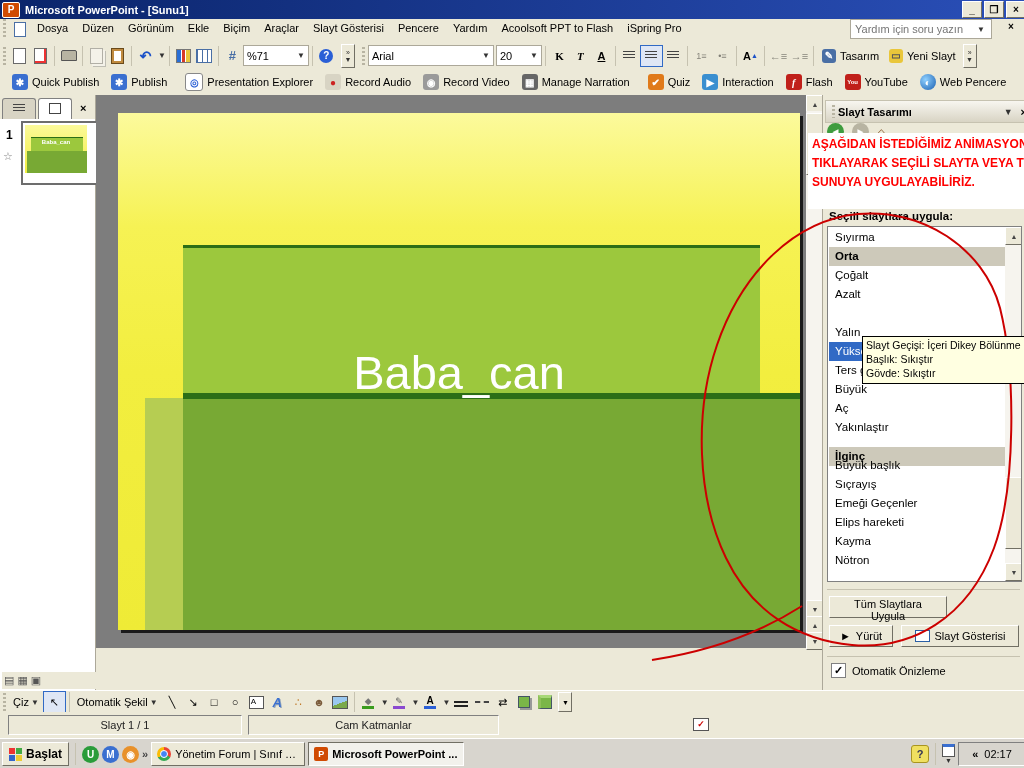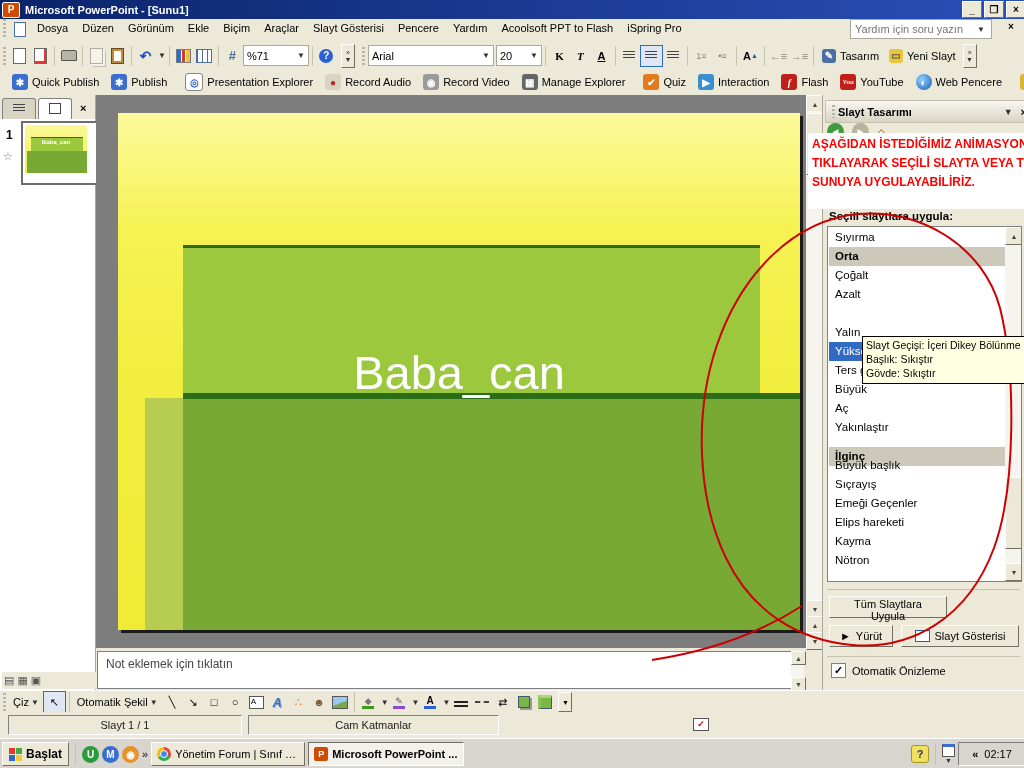--- a/index.html
+++ b/index.html
@@ -187,21 +187,21 @@
     <span class="addin">
         <span class="aicon" style="background:#d8d4c4;color:#c22">●</span>
         <span>Record Audio</span>
       </span>
     <span class="addin">
         <span class="aicon" style="background:#9a9a9a">◉</span>
         <span>Record Video</span>
       </span>
     <span class="addin">
         <span class="aicon" style="background:#666">▦</span>
-        <span>Manage Explorer</span>
+        <span>Manage Narration</span>
       </span>
     <span class="sep"></span>
     <span class="addin">
         <span class="aicon" style="background:#e07a1a">✔</span>
         <span>Quiz</span>
       </span>
     <span class="addin">
         <span class="aicon" style="background:#3a8fd0">▶</span>
         <span>Interaction</span>
       </span>
@@ -263,30 +263,20 @@
 
   <div class="b scroll" style="left:806px;top:95px;width:16px;height:553px">
     <div class="b sbtn" style="left:0;top:0;width:16px;height:16px">▲</div>
     <div class="b track" style="left:0;top:16px;width:16px;height:489px"></div>
     <div class="b thumbbar" style="left:0;top:18px;width:16px;height:60px"></div>
     <div class="b sbtn" style="left:0;top:505px;width:16px;height:16px">▼</div>
     <div class="b sbtn" style="left:0;top:521px;width:16px;height:16px">▲</div>
     <div class="b sbtn" style="left:0;top:537px;width:16px;height:16px">▼</div>
   </div>
 
-  <div class="b" style="left:96px;top:648px;width:710px;height:42px;background:#ece9d8">
-    <div class="b" style="left:1px;top:3px;width:694px;height:36px;background:#fff;border:1px solid #808080">
-      <div style="padding:5px 8px;color:#444;font-size:12px">Not eklemek için tıklatın</div>
-    </div>
-    <div class="b" style="left:695px;top:3px;width:13px;height:36px">
-      <div class="sbtn" style="width:13px;height:12px">▲</div>
-      <div class="track" style="width:13px;height:12px"></div>
-      <div class="sbtn" style="width:13px;height:12px">▼</div>
-    </div>
-  </div>
 
   <div class="b" style="left:822px;top:95px;width:202px;height:595px;background:#ece9d8;border-left:1px solid #aca899">
     <div class="b flex" style="left:2px;top:5px;width:198px;height:21px;background:linear-gradient(#f8f6f0,#d8d4c4);border:1px solid #c6c2b0;padding:0 3px">
       <span class="grip" style="height:13px"></span>
       <span style="font-weight:bold">Slayt Tasarımı</span>
       <span style="flex:1"></span>
       <span class="dd" style="font-size:9px">▼</span>
       <span style="font-weight:bold;margin-left:8px">×</span>
     </div>
     <div class="b flex" style="left:4px;top:28px;gap:8px">

